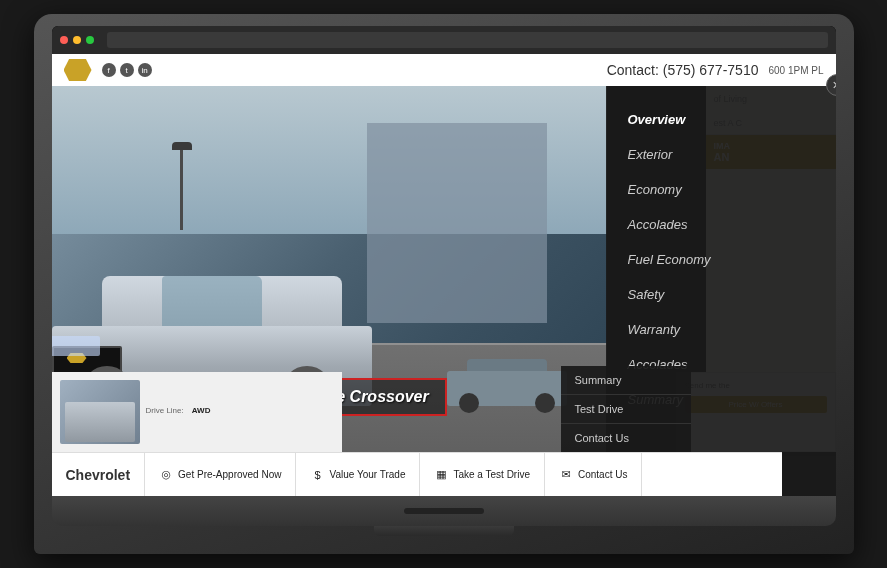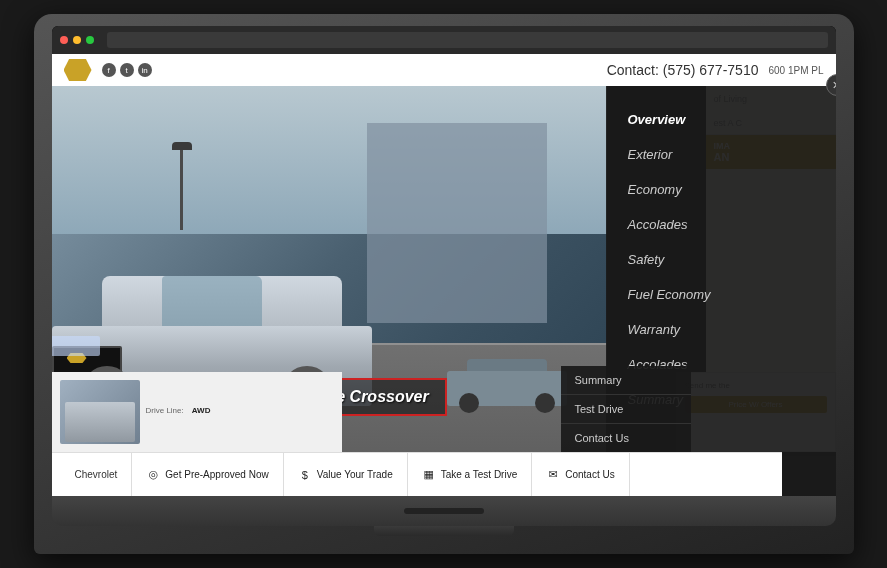--- a/index.html
+++ b/index.html
@@ -416,28 +416,27 @@
       height: 44px;
       background: #fff;
       display: flex;
       align-items: center;
       border-top: 1px solid #ddd;
       z-index: 15;
     }
 
     .brand-tag {
       padding: 0 14px;
-      font-size: 10px;
+      font-size: 14px;
       color: #333;
-      font-weight: normal;
+      font-weight: bold;
       border-right: 1px solid #ddd;
       height: 100%;
       display: flex;
       align-items: center;
-      margin-left: 9px;
     }
 
     .action-btn {
       display: flex;
       align-items: center;
       gap: 5px;
       padding: 0 14px;
       height: 100%;
       font-size: 10px;
       color: #222;
@@ -679,22 +678,22 @@
           </div>
         </div>
 
         <div class="right-panel-overlay">
           <div class="close-btn">✕</div>
           <nav class="nav-menu">
             <div class="nav-menu-item active">Overview</div>
             <div class="nav-menu-item">Exterior</div>
             <div class="nav-menu-item">Economy</div>
             <div class="nav-menu-item">Accolades</div>
+            <div class="nav-menu-item">Fuel Economy</div>
             <div class="nav-menu-item">Safety</div>
-            <div class="nav-menu-item">Fuel Economy</div>
             <div class="nav-menu-item">Warranty</div>
             <div class="nav-menu-item">Accolades</div>
             <div class="nav-menu-item">Summary</div>
           </nav>
         </div>
 
         <div class="bottom-listing">
           <div class="thumb">
             <div class="thumb-car"></div>
           </div>

